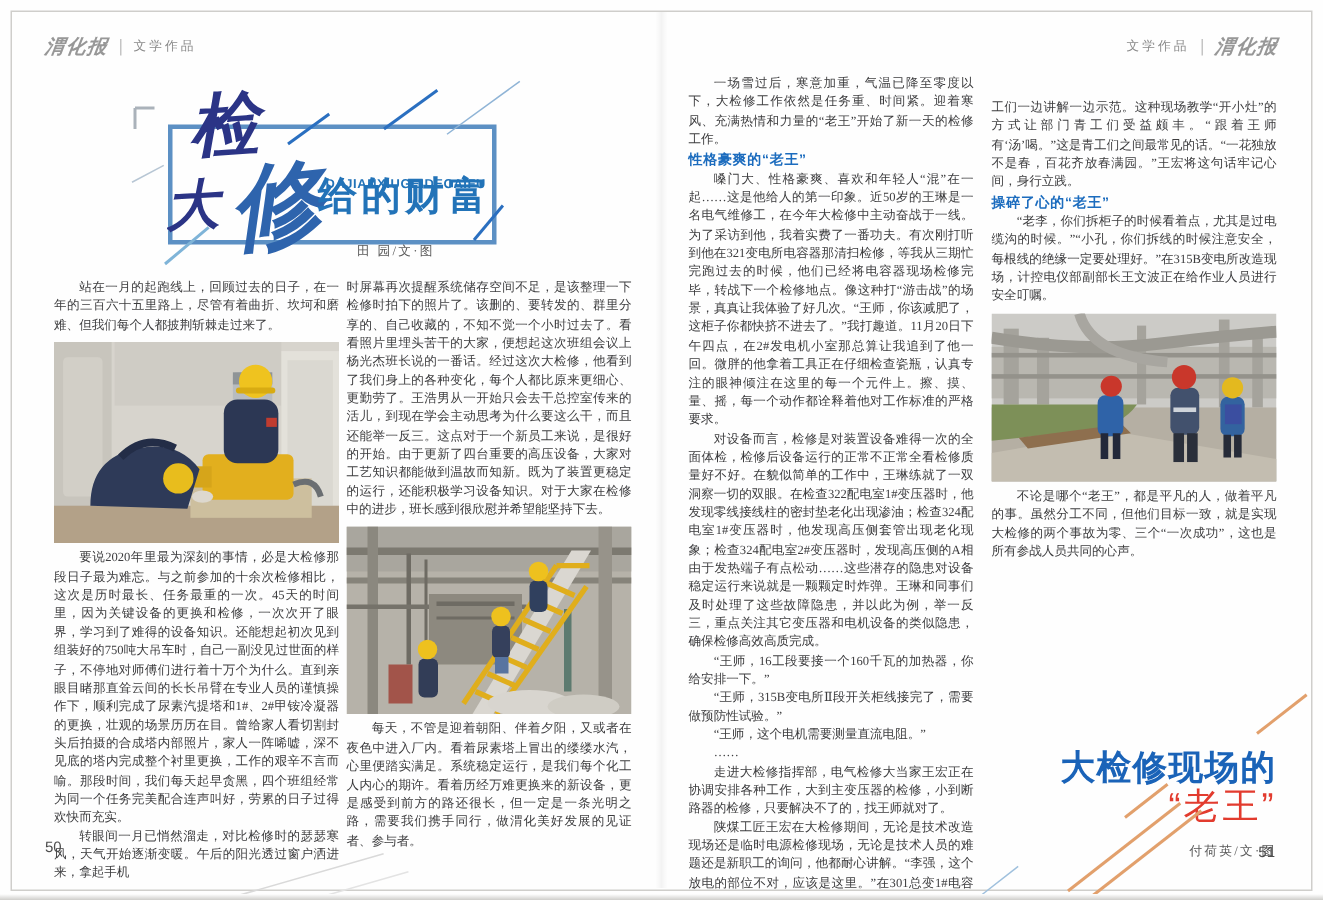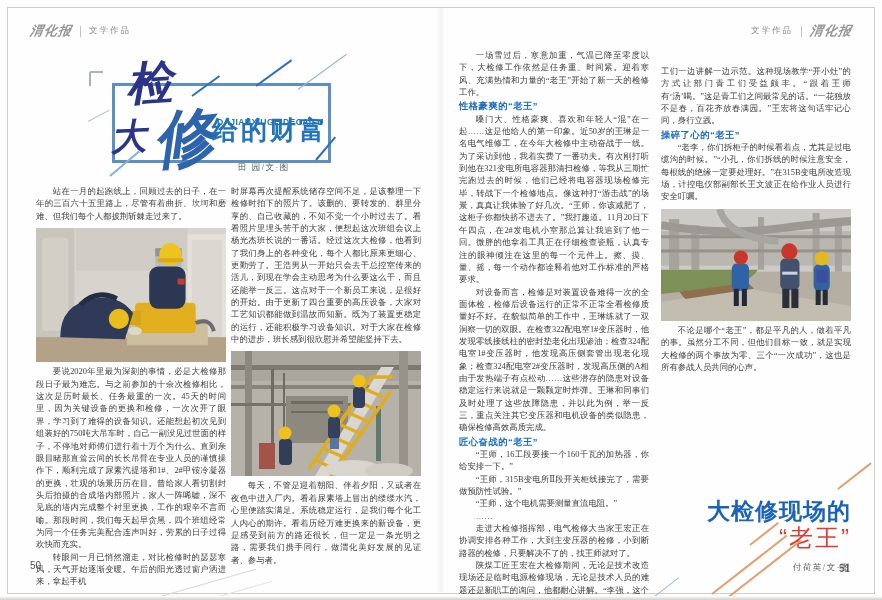--- a/index.html
+++ b/index.html
@@ -182,21 +182,20 @@
       </svg>
     </div>
     <p class="ind">每天，不管是迎着朝阳、伴着夕阳，又或者在夜色中进入厂内。看着尿素塔上冒出的缕缕水汽，心里便踏实满足。系统稳定运行，是我们每个化工人内心的期许。看着历经万难更换来的新设备，更是感受到前方的路还很长，但一定是一条光明之路，需要我们携手同行，做渭化美好发展的见证者、参与者。</p>
   </div>
 
   <div class="col" id="col3">
     <p class="ind">一场雪过后，寒意加重，气温已降至零度以下，大检修工作依然是任务重、时间紧。迎着寒风、充满热情和力量的“老王”开始了新一天的检修工作。</p>
     <p class="subhead">性格豪爽的“老王”</p>
     <p class="ind">嗓门大、性格豪爽、喜欢和年轻人“混”在一起……这是他给人的第一印象。近50岁的王琳是一名电气维修工，在今年大检修中主动奋战于一线。为了采访到他，我着实费了一番功夫。有次刚打听到他在321变电所电容器那清扫检修，等我从三期忙完跑过去的时候，他们已经将电容器现场检修完毕，转战下一个检修地点。像这种打“游击战”的场景，真真让我体验了好几次。“王师，你该减肥了，这柜子你都快挤不进去了。”我打趣道。11月20日下午四点，在2#发电机小室那总算让我追到了他一回。微胖的他拿着工具正在仔细检查瓷瓶，认真专注的眼神倾注在这里的每一个元件上。擦、摸、量、摇，每一个动作都诠释着他对工作标准的严格要求。</p>
     <p class="ind">对设备而言，检修是对装置设备难得一次的全面体检，检修后设备运行的正常不正常全看检修质量好不好。在貌似简单的工作中，王琳练就了一双洞察一切的双眼。在检查322配电室1#变压器时，他发现零线接线柱的密封垫老化出现渗油；检查324配电室1#变压器时，他发现高压侧套管出现老化现象；检查324配电室2#变压器时，发现高压侧的A相由于发热端子有点松动……这些潜存的隐患对设备稳定运行来说就是一颗颗定时炸弹。王琳和同事们及时处理了这些故障隐患，并以此为例，举一反三，重点关注其它变压器和电机设备的类似隐患，确保检修高效高质完成。</p>
-    <p class="subhead">匠心奋战的“老王”</p>
     <p class="ind">“王师，16工段要接一个160千瓦的加热器，你给安排一下。”</p>
     <p class="ind">“王师，315B变电所Ⅱ段开关柜线接完了，需要做预防性试验。”</p>
     <p class="ind">“王师，这个电机需要测量直流电阻。”</p>
     <p class="ind">……</p>
     <p class="ind">走进大检修指挥部，电气检修大当家王宏正在协调安排各种工作，大到主变压器的检修，小到断路器的检修，只要解决不了的，找王师就对了。</p>
     <p class="ind">陕煤工匠王宏在大检修期间，无论是技术改造现场还是临时电源检修现场，无论是技术人员的难题还是新职工的询问，他都耐心讲解。“李强，这个放电的部位不对，应该是这里。”在301总变1#电容器改造现场，王宏对青</p>
   </div>
 
   <div class="col" id="col4">
     <p>工们一边讲解一边示范。这种现场教学“开小灶”的方式让部门青工们受益颇丰。“跟着王师有‘汤’喝。”这是青工们之间最常见的话。“一花独放不是春，百花齐放春满园。”王宏将这句话牢记心间，身行立践。</p>

